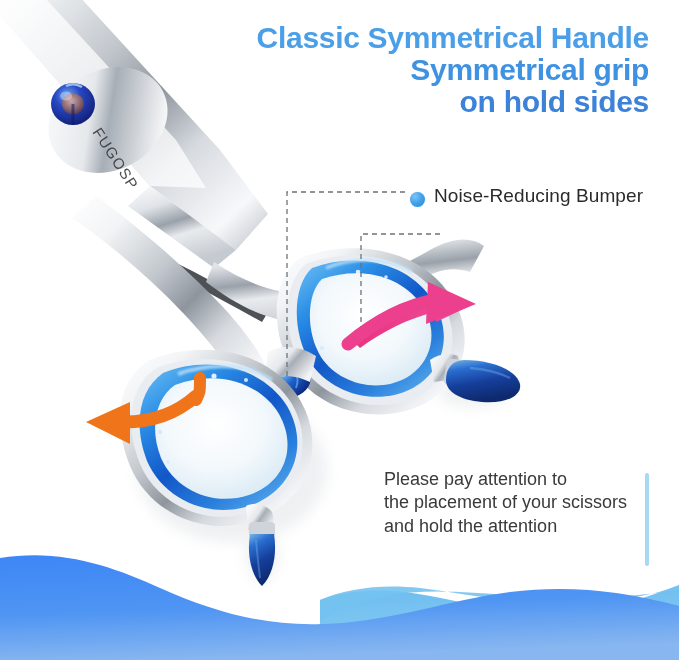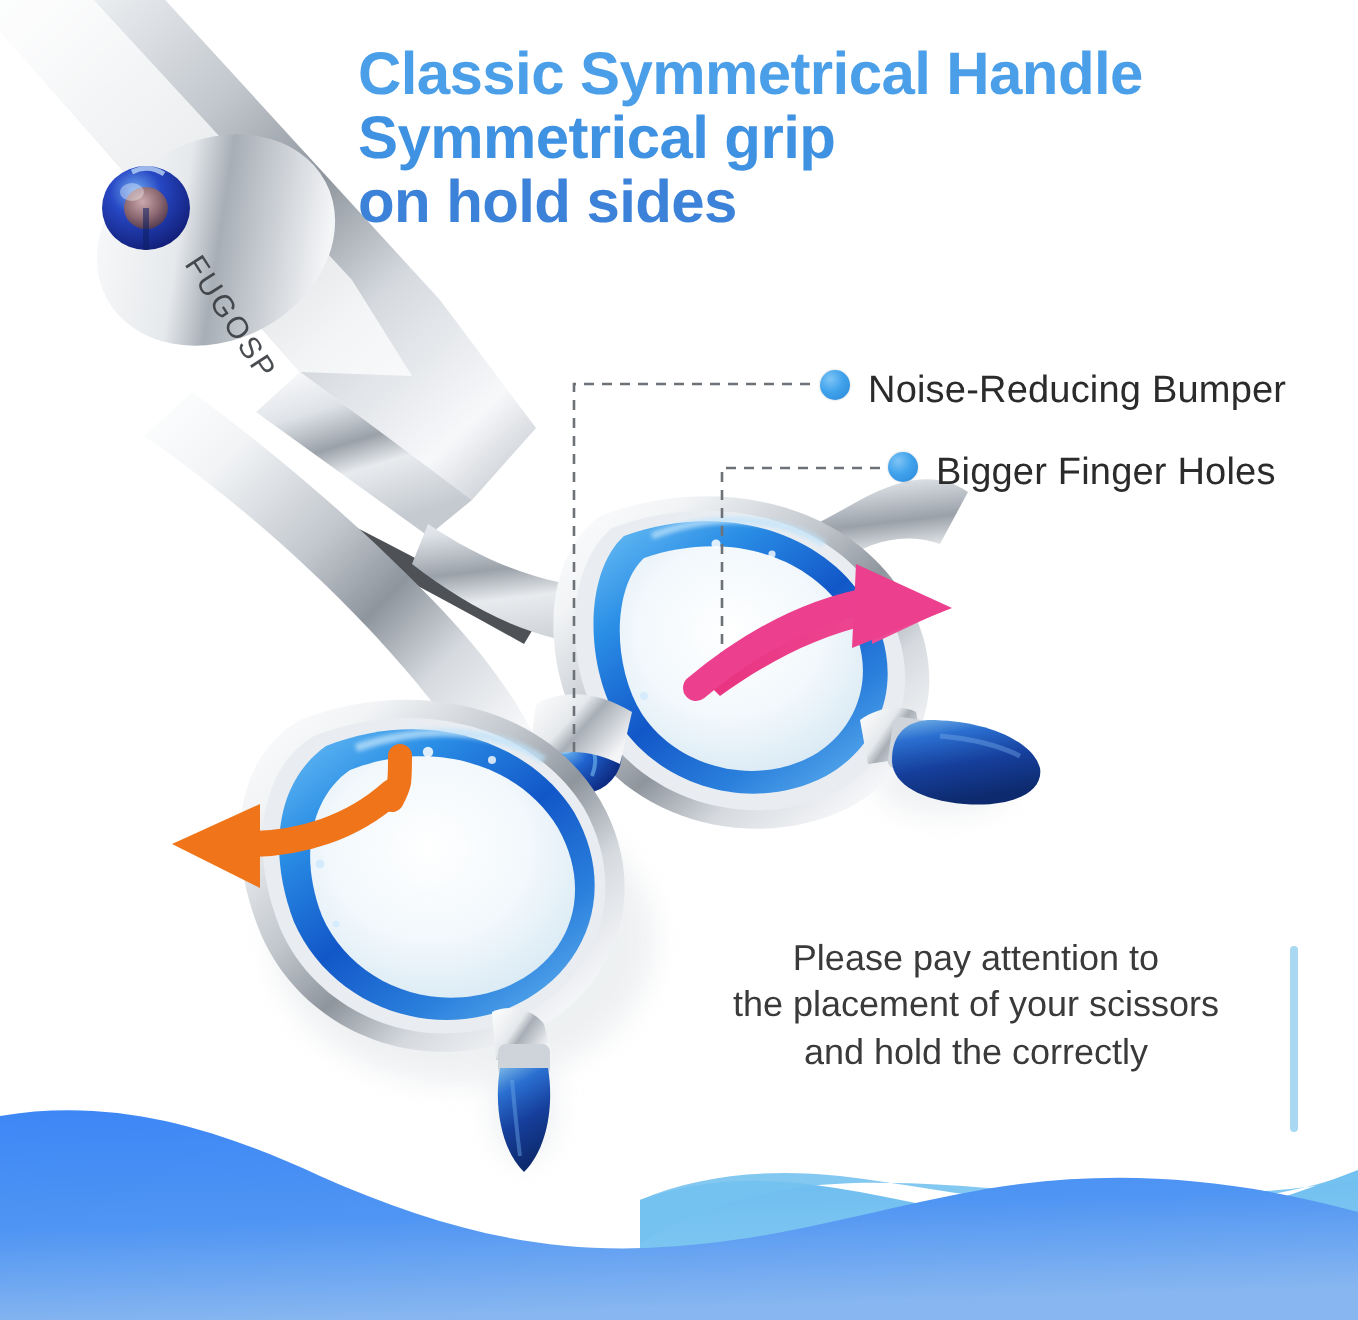--- a/index.html
+++ b/index.html
@@ -20,61 +20,62 @@
 
   
   .product{position:absolute;left:0;top:0;width:679px;height:660px;}
 
   
   .headline{
     position:absolute;
     right:30px;
     top:22px;
     width:470px;
+    text-align:right;
     line-height:1.06;
     letter-spacing:-0.3px;
   }
   .headline .ln{
     display:block;
     font-size:30px;
     font-weight:700;
   }
   .headline .ln1{color:#4a9fe8;}
   .headline .ln2{color:#3f92e2;}
   .headline .ln3{color:#3b82d8;}
 
   
   .callout{
     position:absolute;
     display:flex;
-    align-items:flex-start;
+    align-items:flex-end;
     gap:9px;
     white-space:nowrap;
   }
   .callout .dot{
     width:15px;height:15px;border-radius:50%;
     background:radial-gradient(circle at 34% 30%, #7ec4f5 0%, #41a3ec 45%, #2b86d6 100%);
     flex:0 0 auto;
     box-shadow:0 0 1px rgba(0,0,0,.25);
   }
   .callout .ctext{
     font-size:19px;
     color:#2b2b2b;
     letter-spacing:.1px;
   }
   #callout-bumper{left:410px;top:185px;}
   #callout-holes{left:444px;top:226px;}
 
   
   .note{
     position:absolute;
-    right:57px;
+    right:27px;
     top:468px;
     width:268px;
-    text-align:center;
+    text-align:left;
     font-size:18px;
     line-height:1.3;
     color:#3a3a3a;
   }
   .note .nl{display:block;}
   .note-bar{
     position:absolute;
     left:645px;
     top:473px;
     width:4px;
@@ -305,25 +306,21 @@
     <span class="ln ln1">Classic Symmetrical Handle</span>
     <span class="ln ln2">Symmetrical grip</span>
     <span class="ln ln3">on hold sides</span>
   </div>
 
   <div class="callout" id="callout-bumper">
     <span class="dot"></span>
     <span class="ctext">Noise-Reducing Bumper</span>
   </div>
 
-  <div class="callout" id="callout-holes">
-    <span class="dot"></span>
-    <span class="ctext">Bigger Finger Holes</span>
-  </div>
 
   <div class="note">
     <span class="nl">Please pay attention to</span>
     <span class="nl">the placement of your scissors</span>
-    <span class="nl">and hold the correctly</span>
+    <span class="nl">and hold the attention</span>
   </div>
   <div class="note-bar"></div>
 
 </div>
 
 </body></html>

